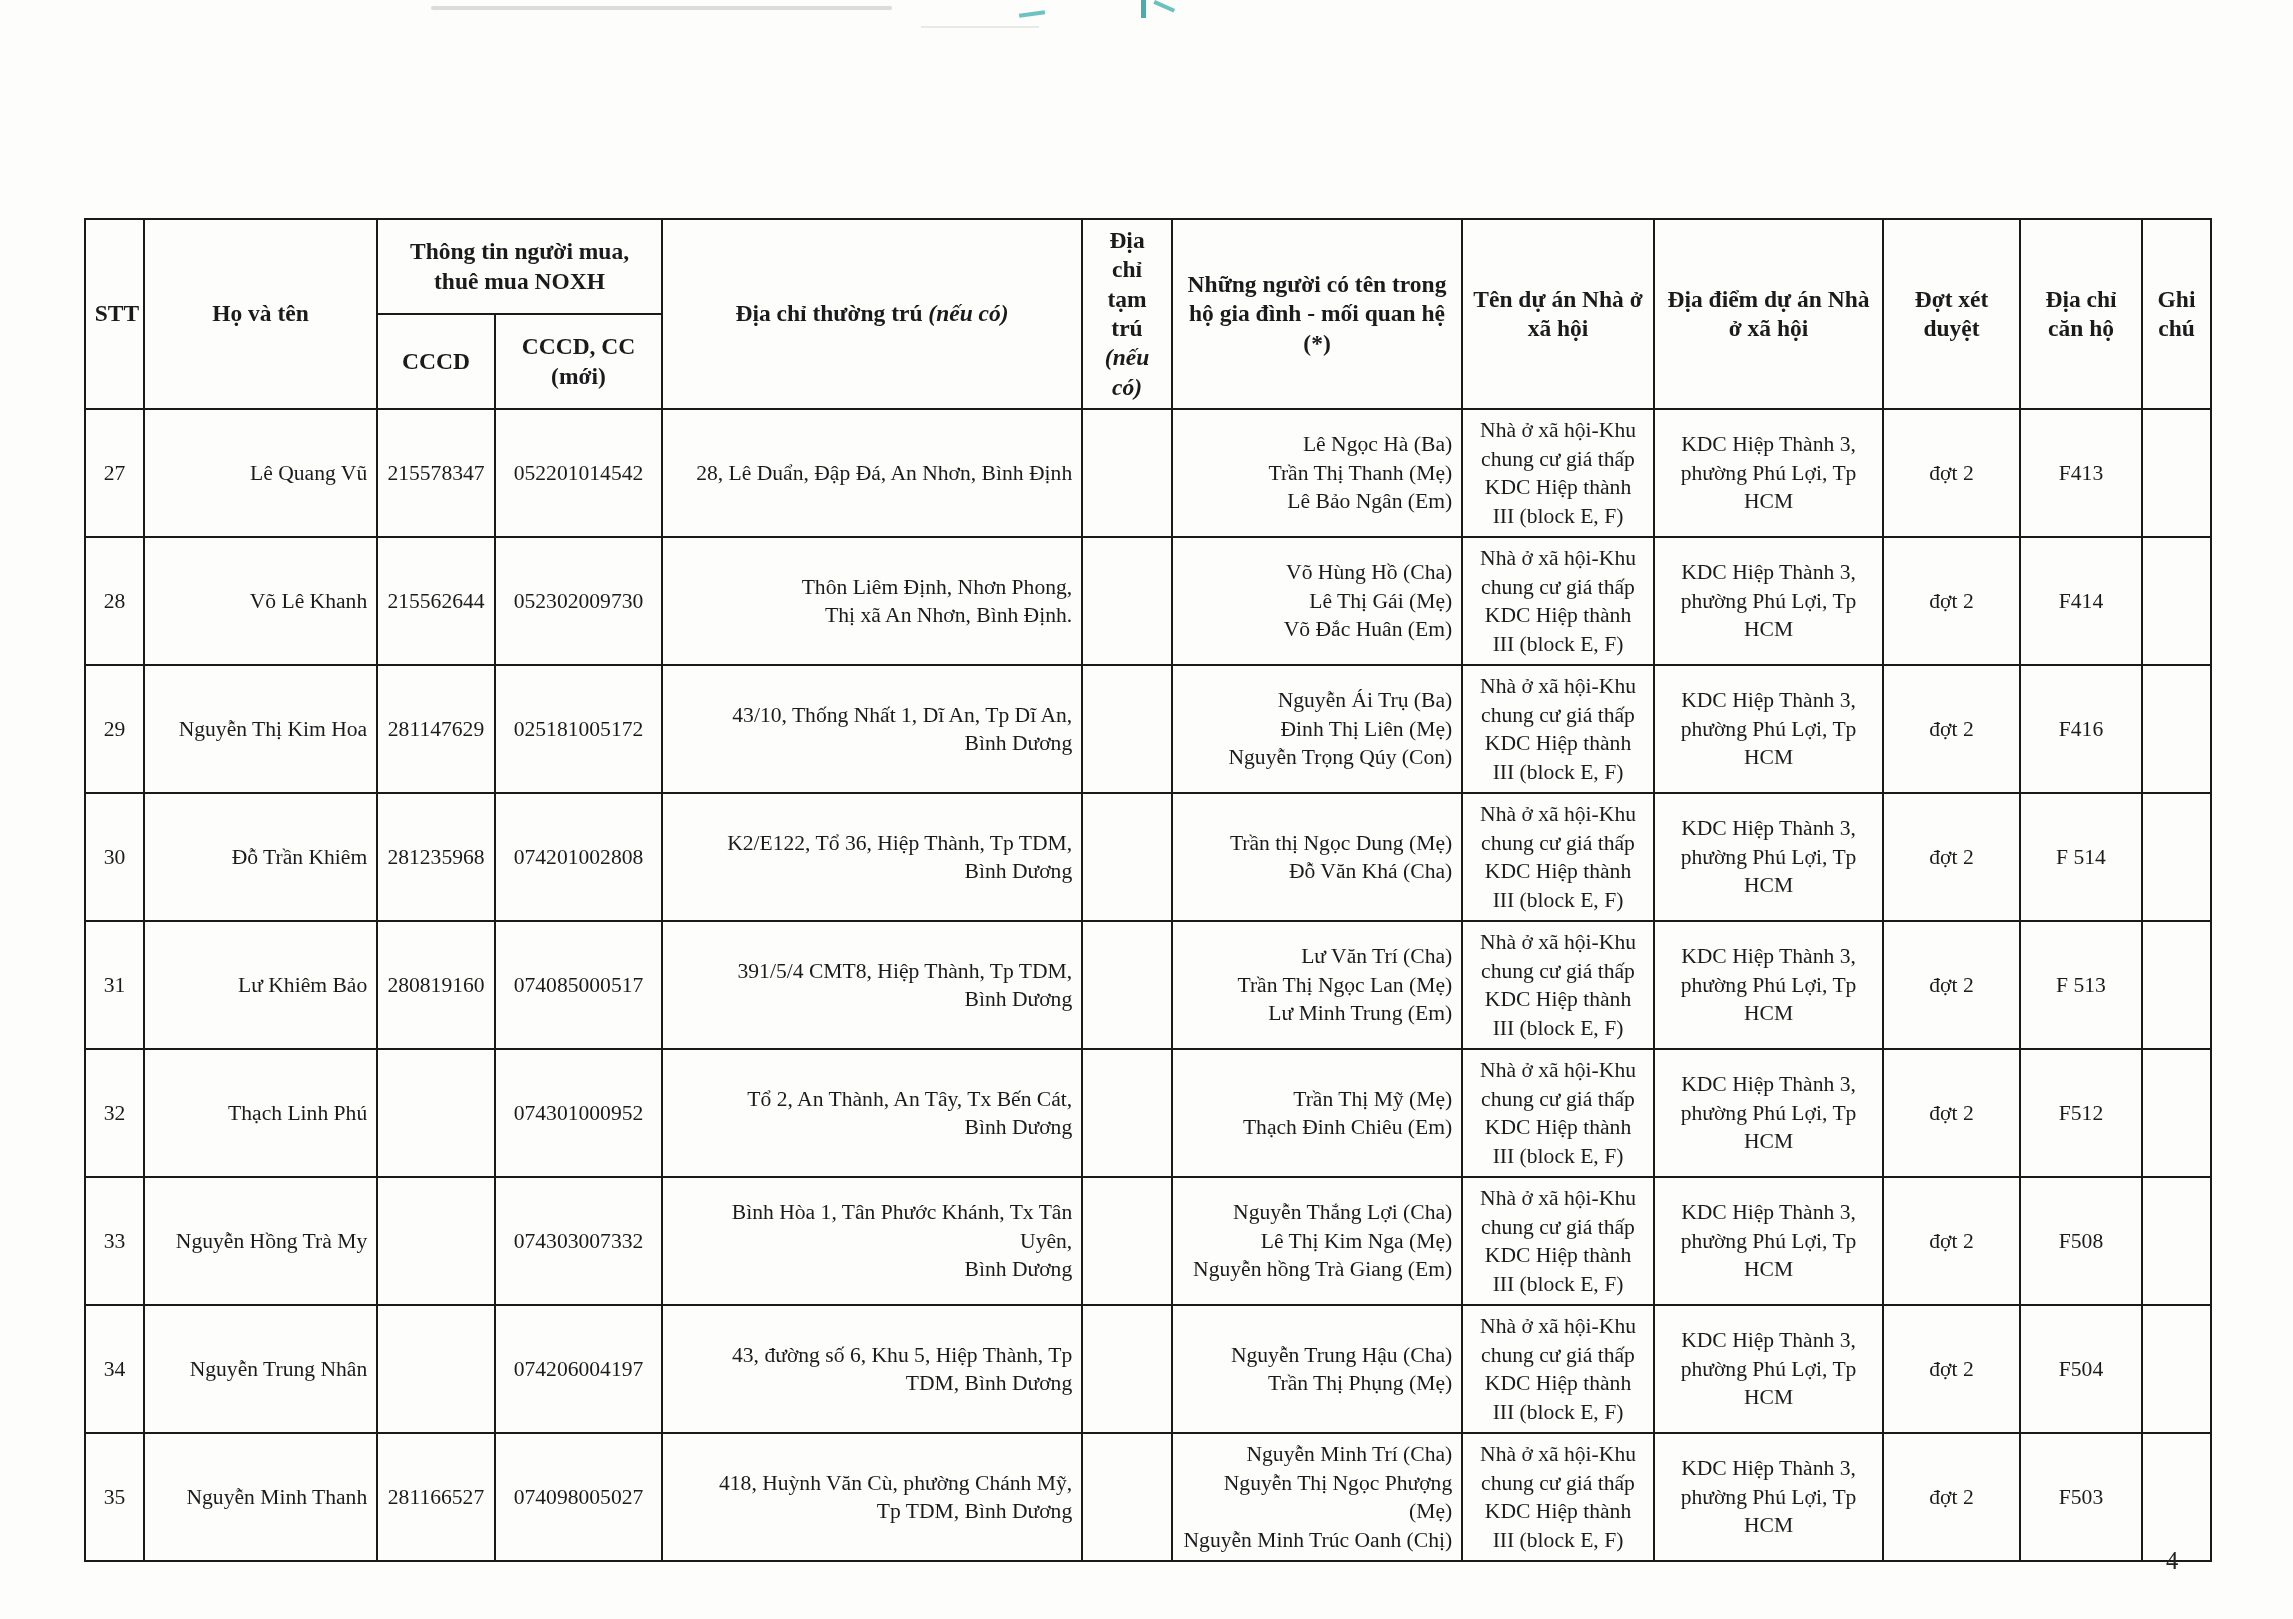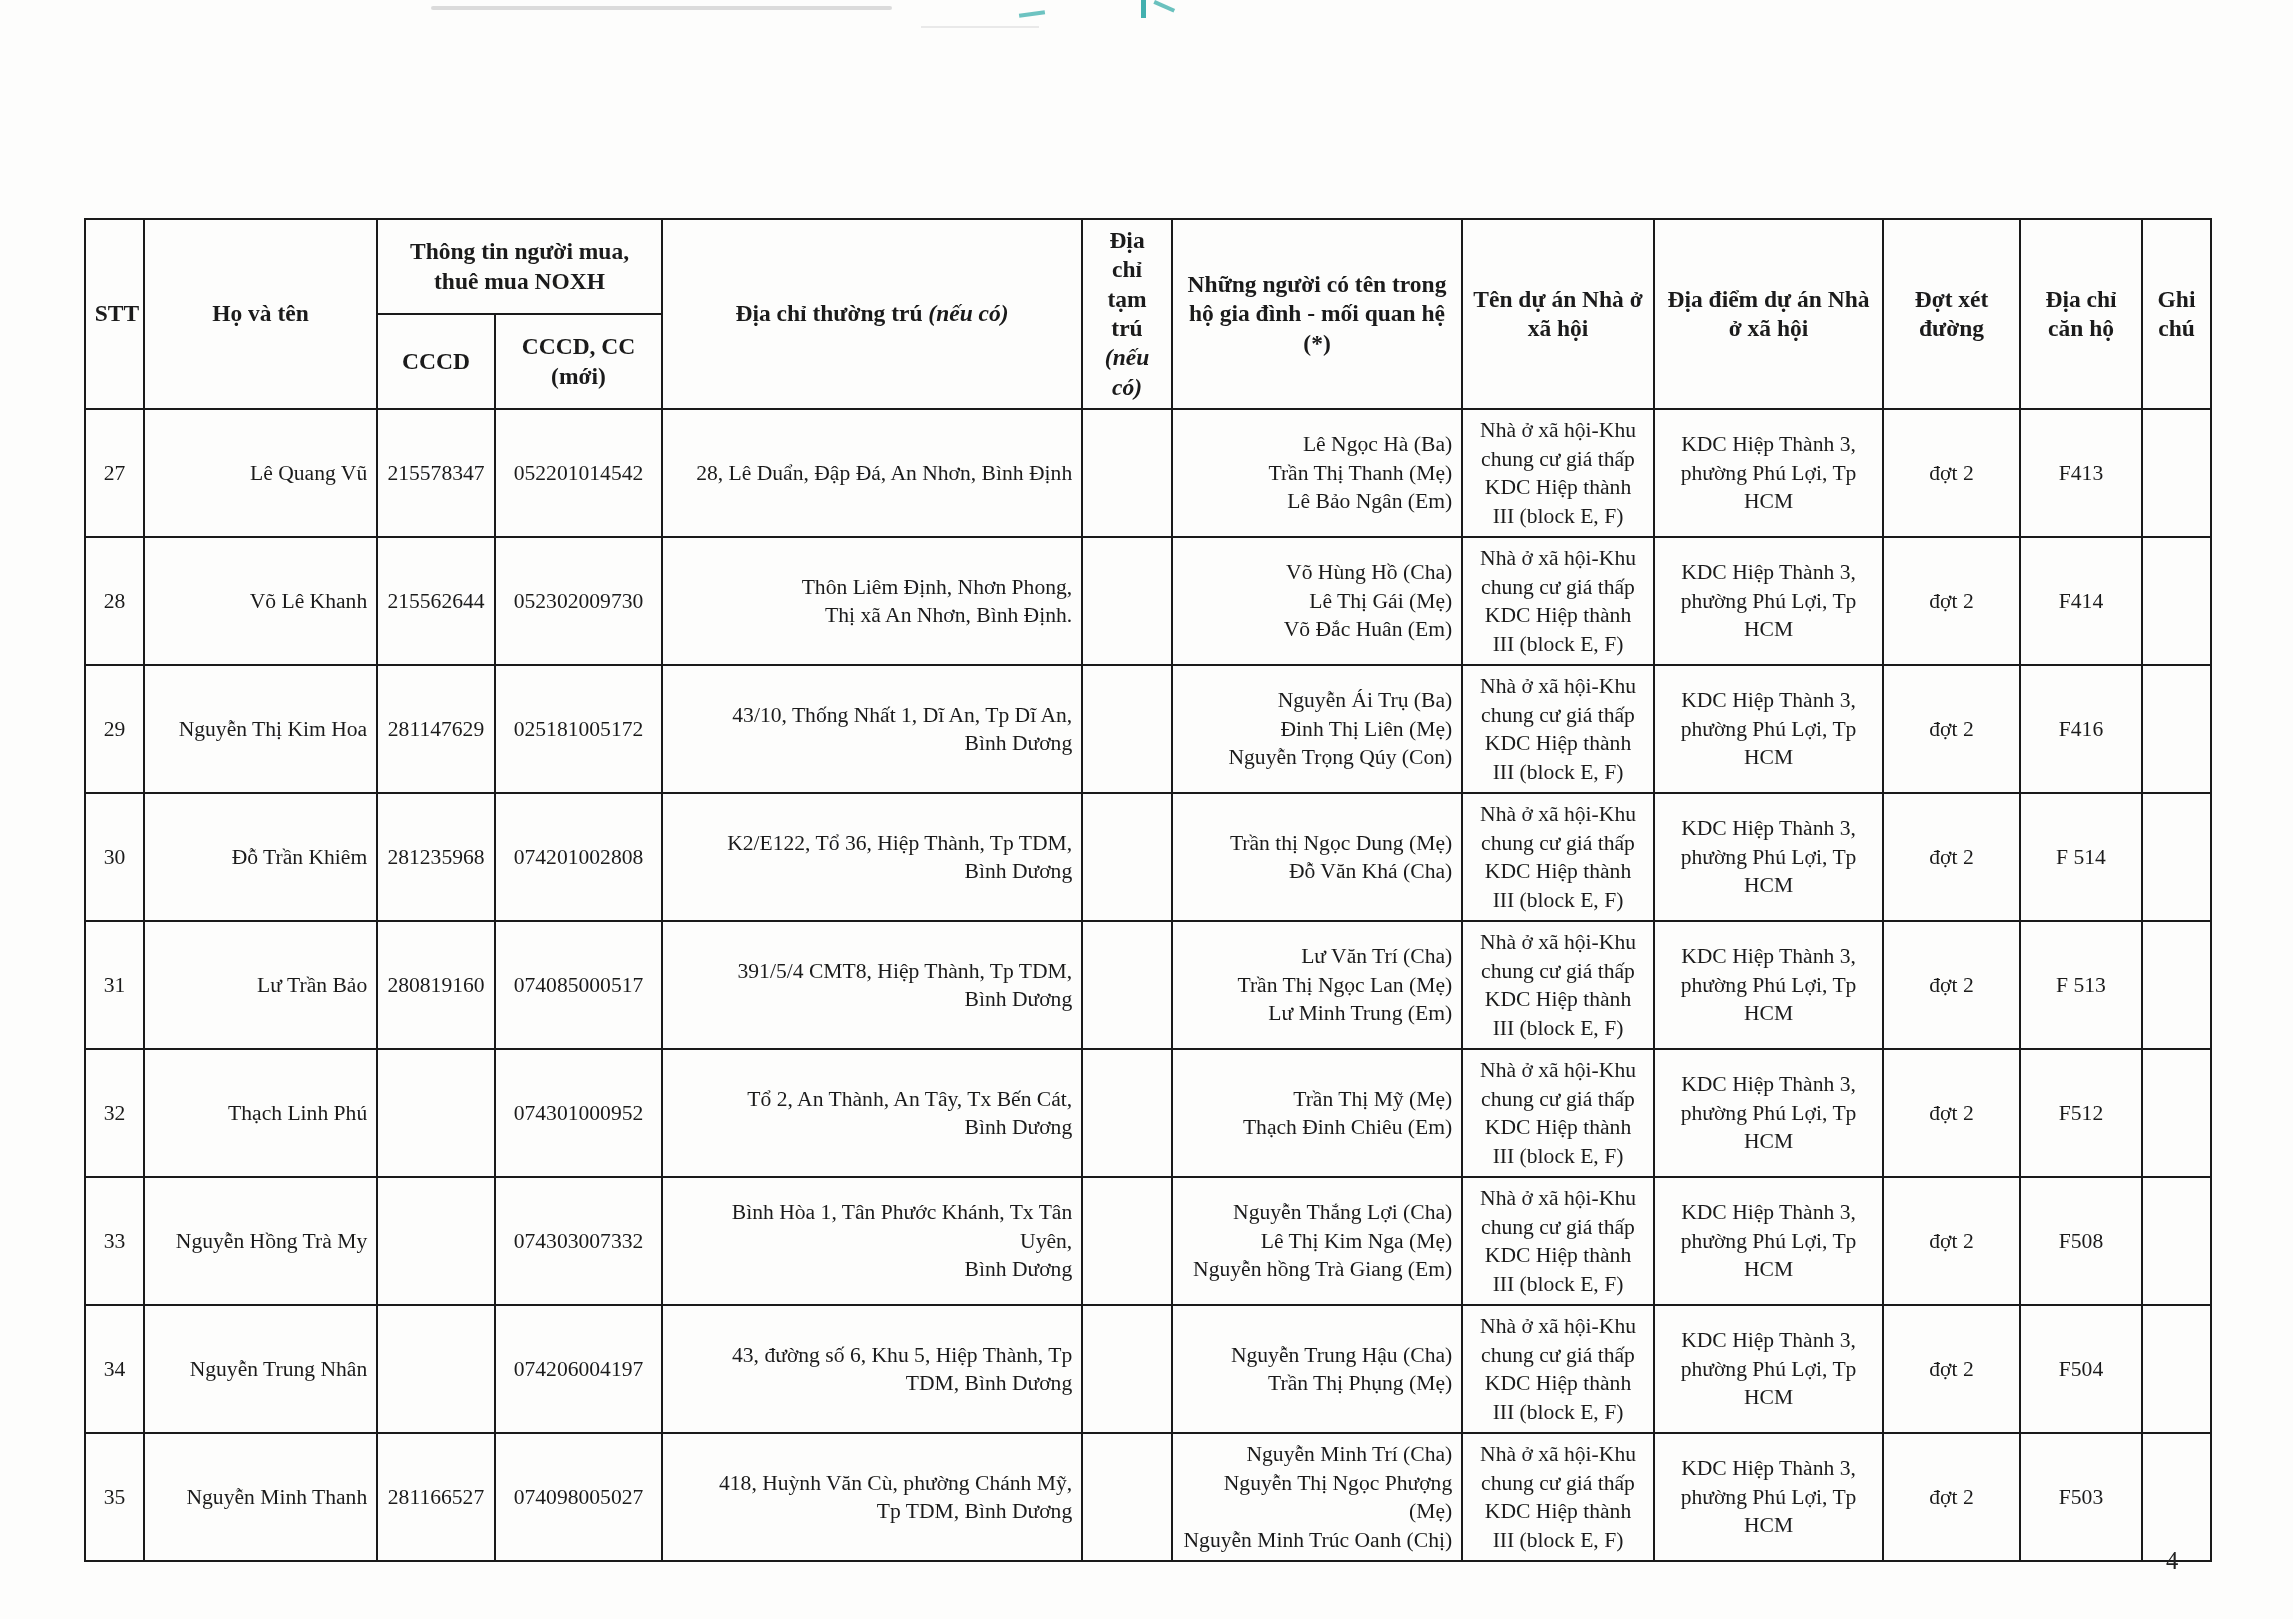--- a/index.html
+++ b/index.html
@@ -118,21 +118,21 @@
     <thead>
       <tr class="h1">
         <th rowspan="2">STT</th>
         <th rowspan="2">Họ và tên</th>
         <th colspan="2">Thông tin người mua, thuê mua NOXH</th>
         <th rowspan="2"><span>Địa chỉ thường trú</span> <i>(nếu có)</i></th>
         <th rowspan="2"><span>Địa chỉ tạm trú</span> <i>(nếu có)</i></th>
         <th rowspan="2">Những người có tên trong hộ gia đình - mối quan hệ (*)</th>
         <th rowspan="2">Tên dự án Nhà ở xã hội</th>
         <th rowspan="2">Địa điểm dự án Nhà ở xã hội</th>
-        <th rowspan="2">Đợt xét đường</th>
+        <th rowspan="2">Đợt xét duyệt</th>
         <th rowspan="2">Địa chỉ căn hộ</th>
         <th rowspan="2">Ghi chú</th>
       </tr>
       <tr class="h2">
         <th>CCCD</th>
         <th class="pre">CCCD, CC
 (mới)</th>
       </tr>
     </thead>
     <tbody>
@@ -197,21 +197,21 @@
           <td class="al pre">Trần thị Ngọc Dung (Mẹ)
 Đỗ Văn Khá (Cha)</td>
           <td class="ac">Nhà ở xã hội-Khu chung cư giá thấp KDC Hiệp thành III (block E, F)</td>
           <td class="ac">KDC Hiệp Thành 3, phường Phú Lợi, Tp HCM</td>
           <td class="ac">đợt 2</td>
           <td class="ac">F 514</td>
           <td class="ac"></td>
         </tr>
         <tr>
           <td class="ac">31</td>
-          <td class="al">Lư Trần Bảo</td>
+          <td class="al">Lư Khiêm Bảo</td>
           <td class="ac">280819160</td>
           <td class="ac">074085000517</td>
           <td class="al pre">391/5/4 CMT8, Hiệp Thành, Tp TDM,
 Bình Dương</td>
           <td class="al pre"></td>
           <td class="al pre">Lư Văn Trí (Cha)
 Trần Thị Ngọc Lan (Mẹ)
 Lư Minh Trung (Em)</td>
           <td class="ac">Nhà ở xã hội-Khu chung cư giá thấp KDC Hiệp thành III (block E, F)</td>
           <td class="ac">KDC Hiệp Thành 3, phường Phú Lợi, Tp HCM</td>

